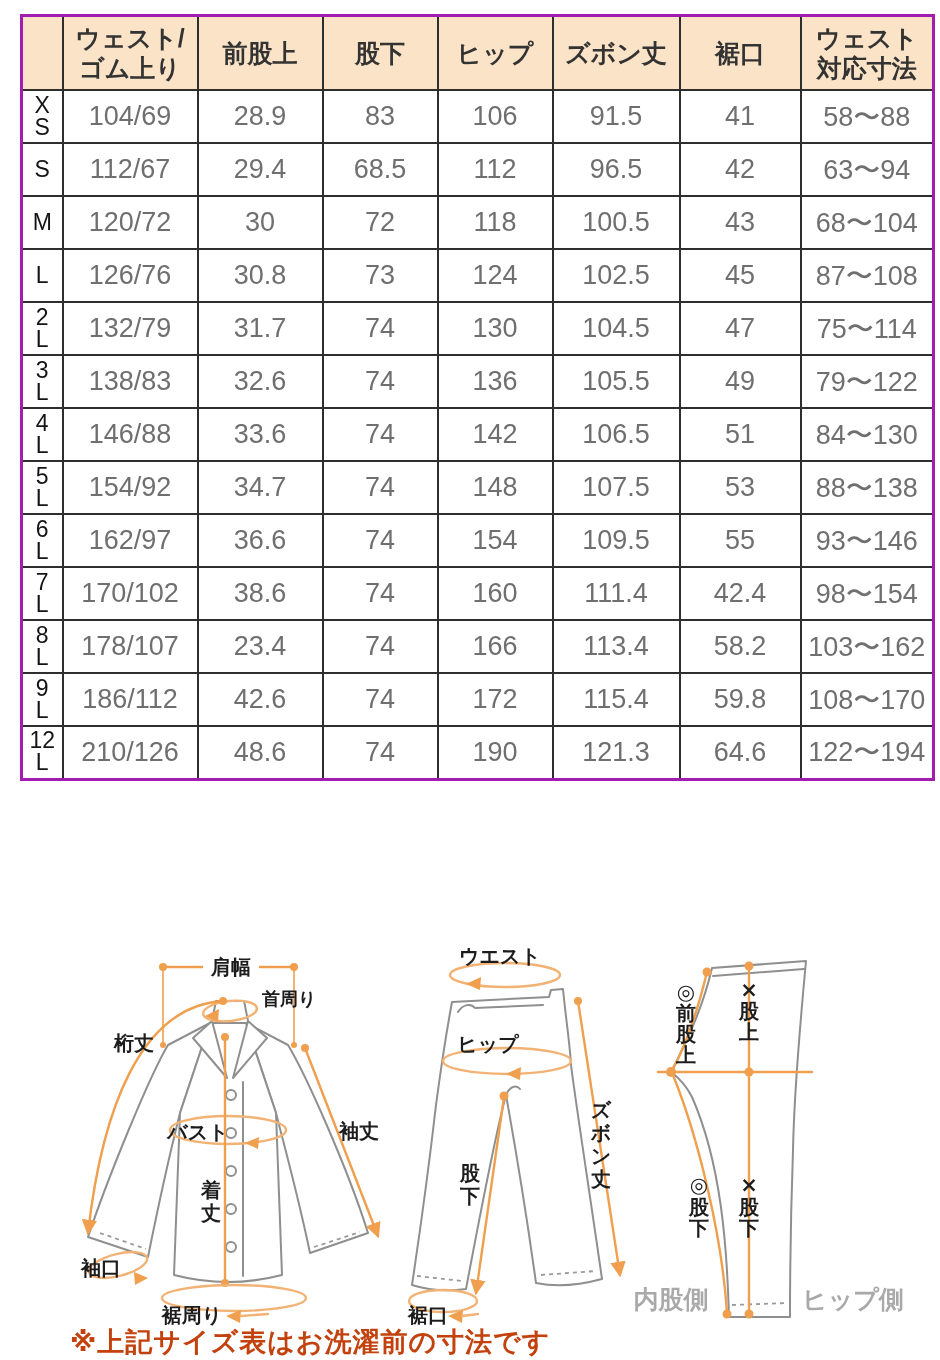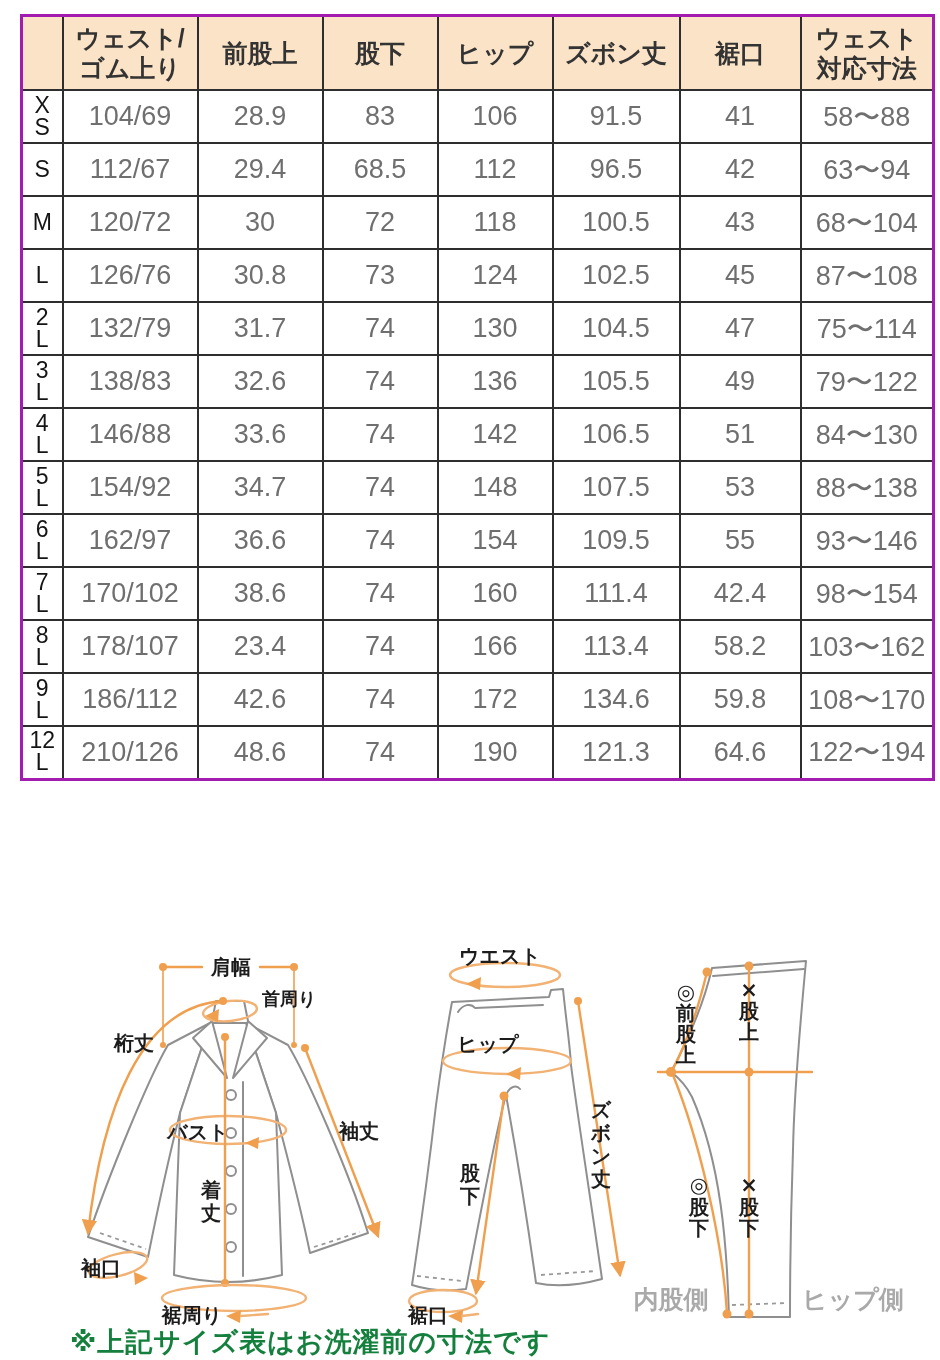--- a/index.html
+++ b/index.html
@@ -22,21 +22,21 @@
   }
   table.size-table tbody tr{height:53px;}
   table.size-table td.val{
     color:#6f6f6f;font-size:27px;letter-spacing:0px;background:#fff;font-weight:400;
   }
   table.size-table th.size-cell{
     background:#fff;color:#141414;font-size:23px;font-weight:500;
     line-height:0.95;white-space:pre-line;text-align:center;
   }
   .footnote{
-    position:absolute;left:70px;top:1324px;font-size:27px;font-weight:bold;color:#15803d;
+    position:absolute;left:70px;top:1324px;font-size:27px;font-weight:bold;color:#c2410c;
     letter-spacing:1px;
   }
   svg.diagram{position:absolute;left:0;top:945px;}
   .outline{fill:none;stroke:#8f8f8f;stroke-width:2;stroke-linejoin:round;stroke-linecap:round;}
   .outline-fill{fill:#fff;stroke:#8f8f8f;stroke-width:2;stroke-linejoin:round;}
   .dashline{fill:none;stroke:#9a9a9a;stroke-width:1.8;stroke-dasharray:4 4;}
   .oline{fill:none;stroke:#ef9f4d;stroke-width:2.4;stroke-linecap:round;}
   .oell{fill:none;stroke:#f2b274;stroke-width:2.4;}
   .odot{fill:#ef9f4d;stroke:none;}
   .oarr{fill:#ef9f4d;stroke:none;}
@@ -194,21 +194,21 @@
           <td class="val">58.2</td>
           <td class="val">103〜162</td>
         </tr>
         <tr>
           <th class="size-cell">9
 L</th>
           <td class="val">186/112</td>
           <td class="val">42.6</td>
           <td class="val">74</td>
           <td class="val">172</td>
-          <td class="val">134.6</td>
+          <td class="val">115.4</td>
           <td class="val">59.8</td>
           <td class="val">108〜170</td>
         </tr>
         <tr>
           <th class="size-cell">12
 L</th>
           <td class="val">210/126</td>
           <td class="val">48.6</td>
           <td class="val">74</td>
           <td class="val">190</td>

